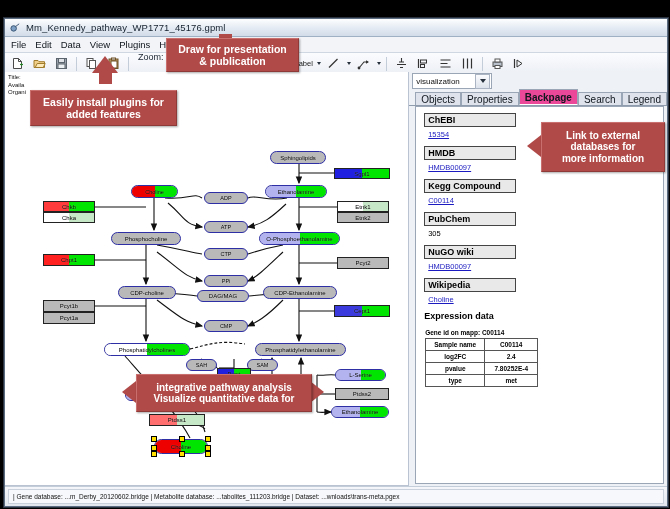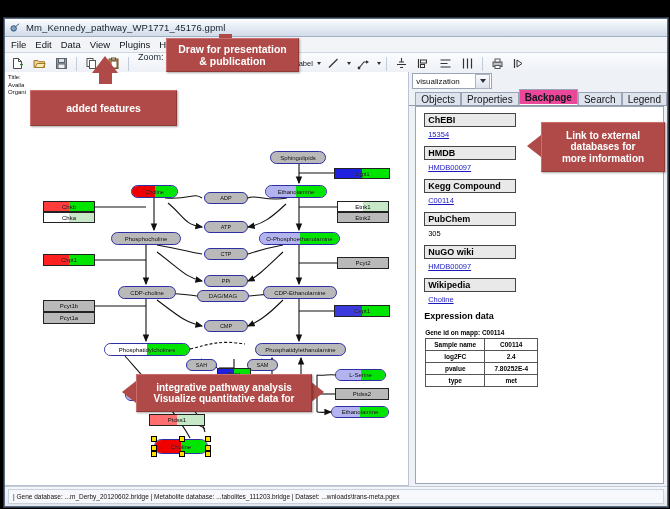--- a/index.html
+++ b/index.html
@@ -433,20 +433,21 @@
               <span class="nlabel">Ptdss2</span>
             </div>
             <div class="node gene" style="left: 144px; top: 342px; width: 56px; height: 12px;">
               <span class="half hl" style="background: rgb(255, 111, 111);"></span>
               <span class="half hr" style="background: rgb(199, 232, 199);"></span>
               <span class="nlabel">Ptdss1</span>
             </div>
           </div>
 
         <div class="callout" style="left:25px;top:18px;width:145px;height:34px;font-size:10.5px;flex-direction:column;">
+          <div>Easily install plugins for</div>
           <div>added features</div>
         </div>
 
         <div class="callout" style="left:131px;top:302px;width:174px;height:36px;font-size:10px;flex-direction:column;">
           <div>integrative pathway analysis</div>
           <div>Visualize quantitative data  for</div>
         </div>
         <div class="arrow-lf" style="left:117px;top:309px;"></div>
         <div class="arrow-rt" style="left:305px;top:309px;"></div>
 

